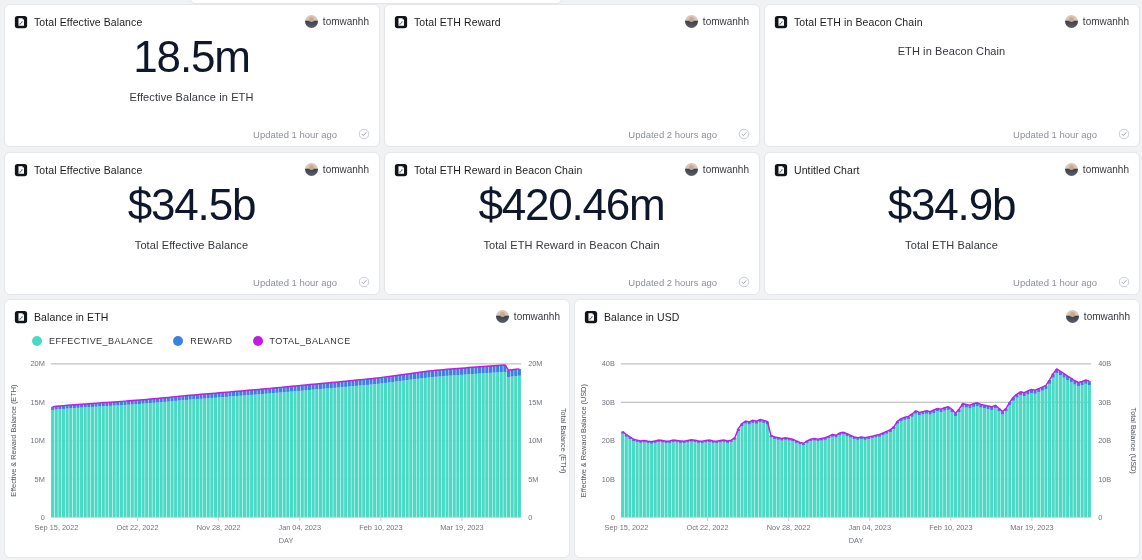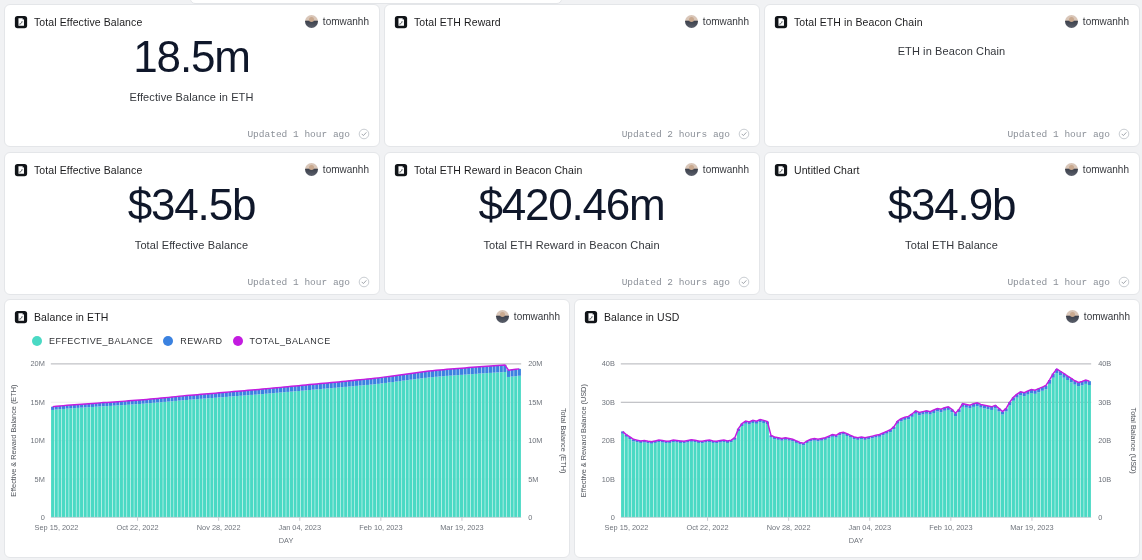--- a/index.html
+++ b/index.html
@@ -47,35 +47,35 @@
     width: 5px; height: 5px; border-radius: 50%; background: #c9a98f;
   }
   .user-name { font-size: 10px; color: #36383d; white-space: nowrap; }
 
   .kpi-body { flex: 1; display: flex; flex-direction: column; align-items: center; justify-content: flex-start; padding-top: 4px; }
   .kpi-value { font-size: 44px; line-height: 1.04; color: #0f172a; font-weight: 400; letter-spacing: -1.2px; }
   .kpi-sub { font-size: 11px; color: #33363b; margin-top: 11px; letter-spacing: .1px; }
 
   .card-foot {
     position: absolute; right: 9px; bottom: 6px;
-    display: flex; align-items: center; gap: 8px; font-family: Liberation Mono, monospace;
+    display: flex; align-items: center; gap: 21px;
   }
   .foot-text { font-size: 9.5px; color: #8b9098; white-space: nowrap; }
   .check-icon { width: 12px; height: 12px; display: block; }
 
   
   .chart-row {
     position: absolute; left: 4px; top: 299px; width: 1136px; height: 259px;
     display: grid; grid-template-columns: 1fr 1fr; gap: 4px;
   }
   .chart-card {
     background: #fff; border: 1px solid #e4e6e9; border-radius: 6px;
     padding: 8px 9px 0 9px; position: relative; overflow: hidden;
   }
-  .legend { display: flex; align-items: center; gap: 10px; margin: 11px 0 0 18px; }
+  .legend { display: flex; align-items: center; gap: 20px; margin: 11px 0 0 18px; }
   .legend-item { display: flex; align-items: center; gap: 7px; }
   .legend-dot { width: 10px; height: 10px; border-radius: 50%; display: block; }
   .legend-label { font-size: 9px; color: #303236; letter-spacing: .45px; }
 
   .plot-wrap { position: absolute; left: 0; right: 0; top: 54px; bottom: 0; }
   .plot-svg { display: block; width: 100%; height: 100%; }
   .ax-txt { font-family: "Liberation Sans", sans-serif; font-size: 7.4px; fill: #6f747c; }
   .ax-title { font-family: "Liberation Sans", sans-serif; font-size: 7.4px; fill: #51555c; }
   .gridline { stroke: #8e9298; stroke-width: .7; }
   .gridline.faint { stroke: #e6e8ea; stroke-width: .7; }

